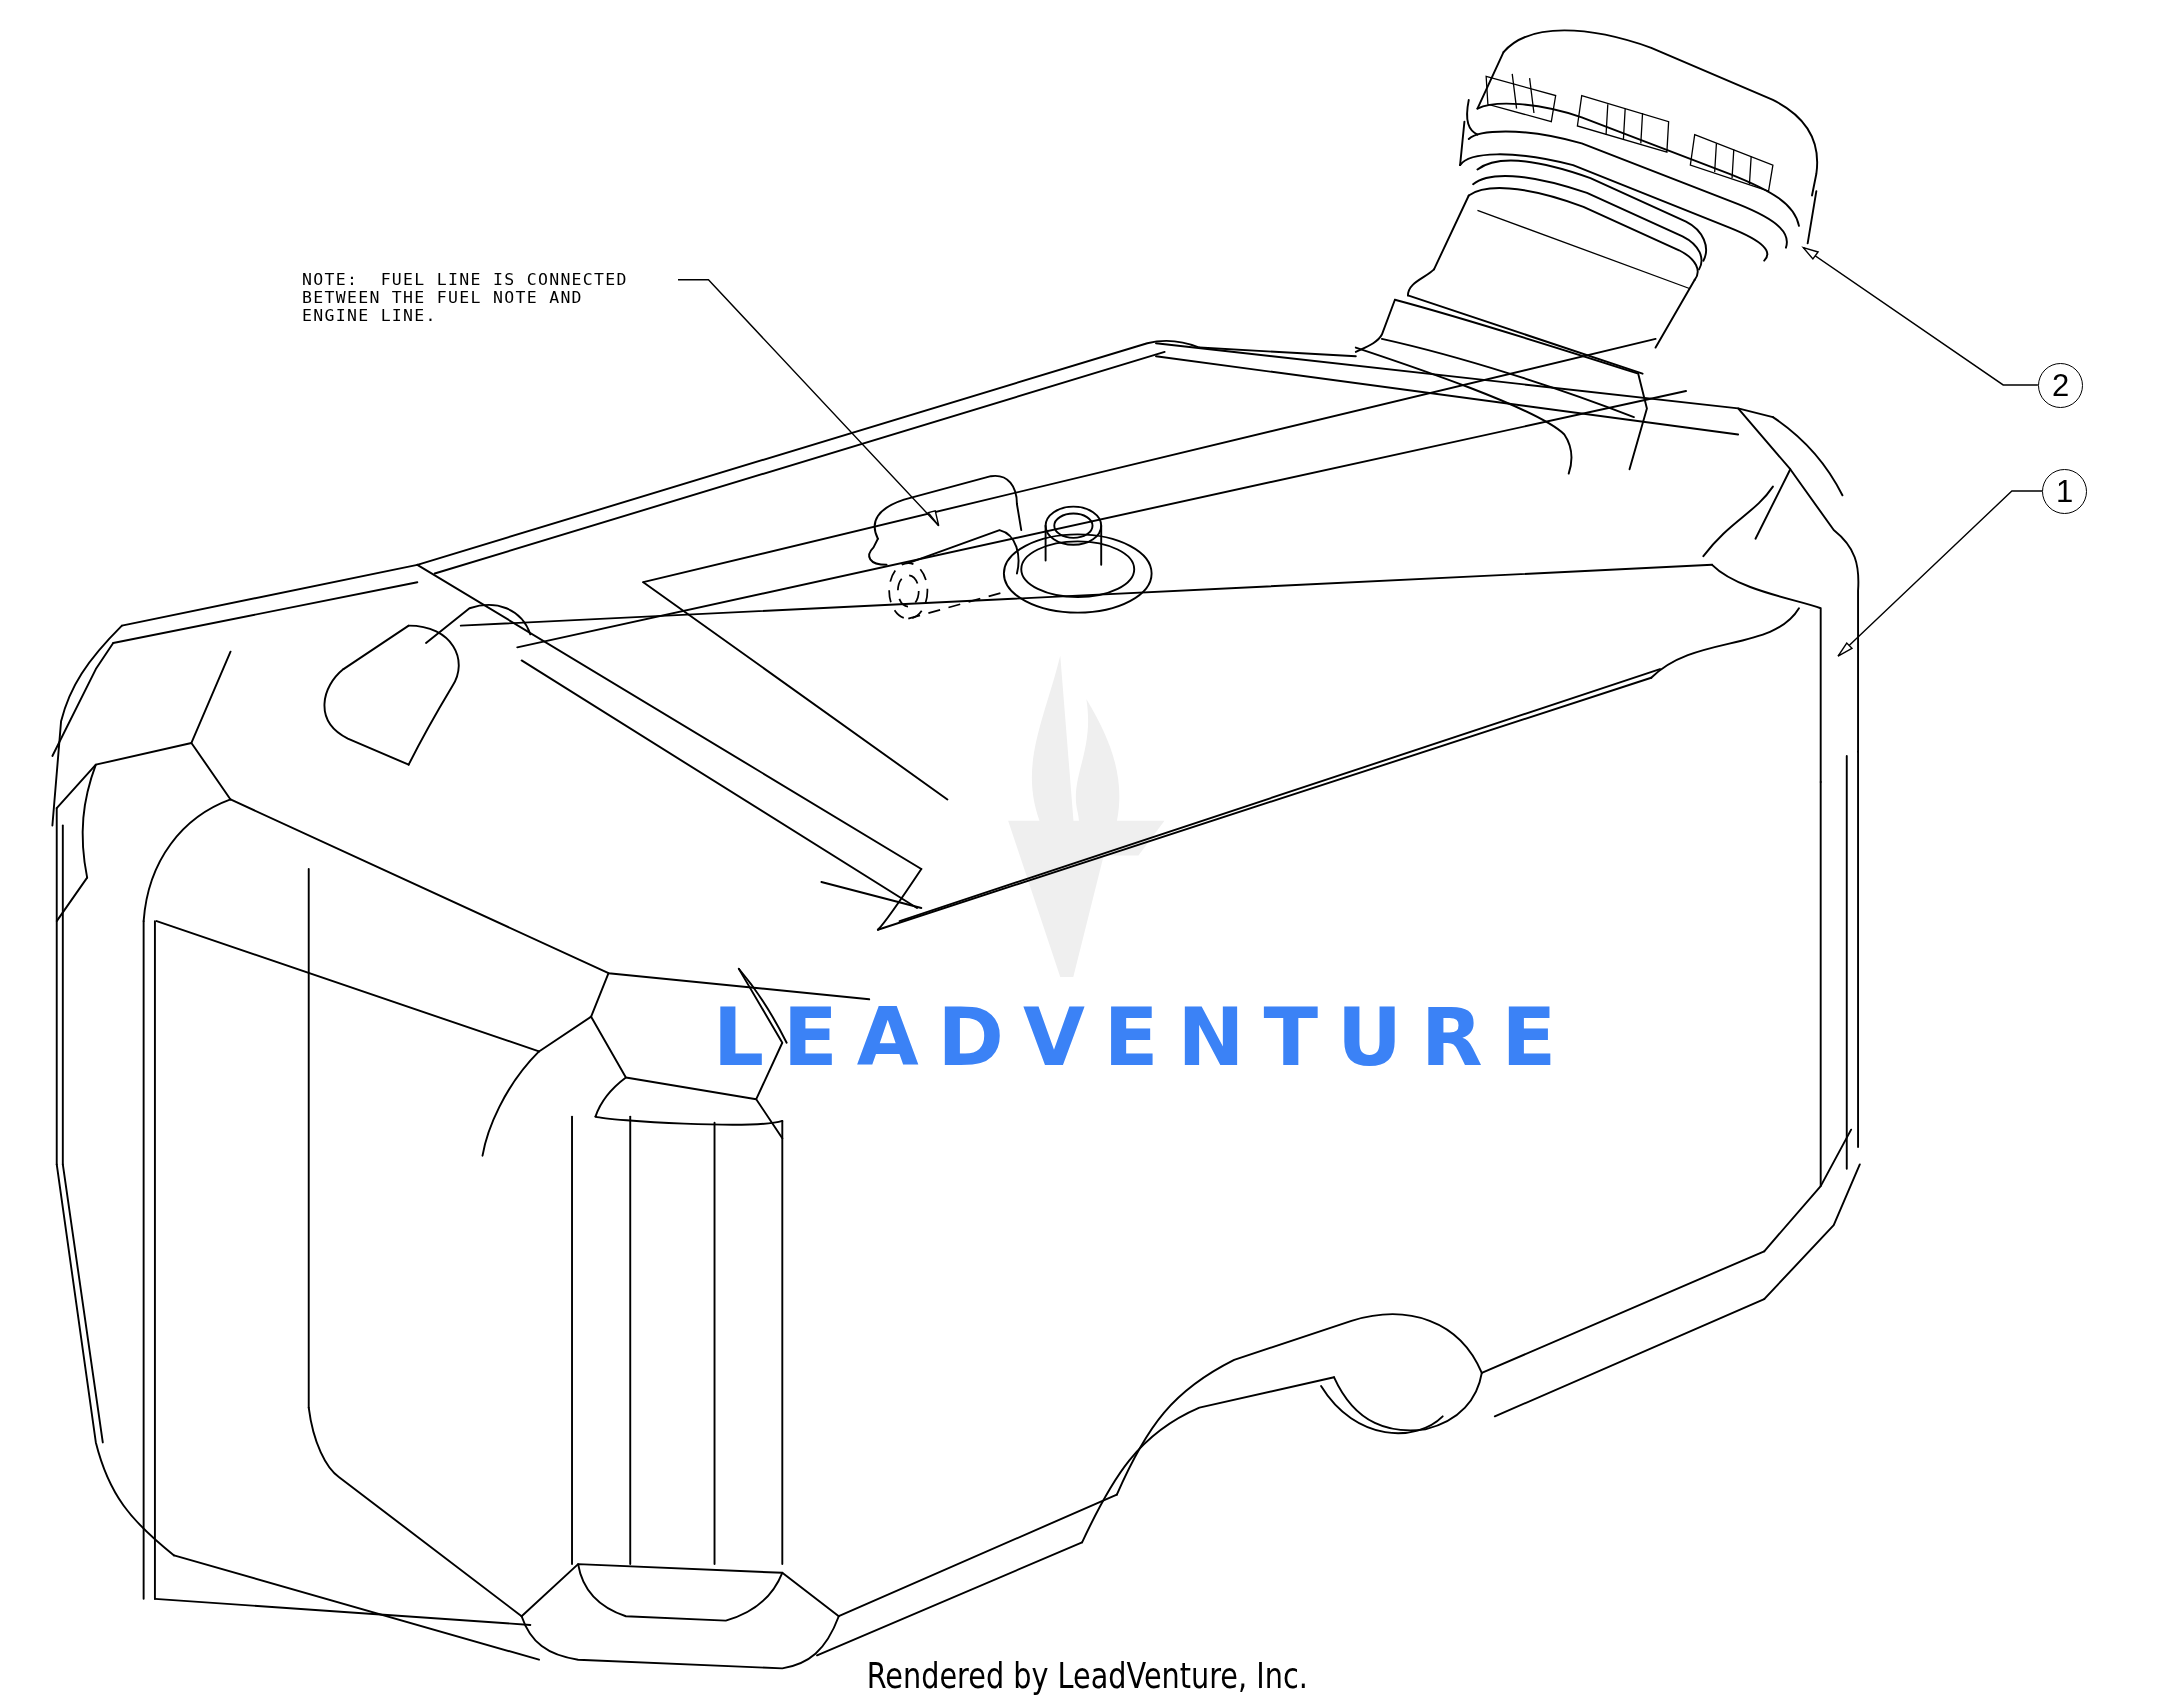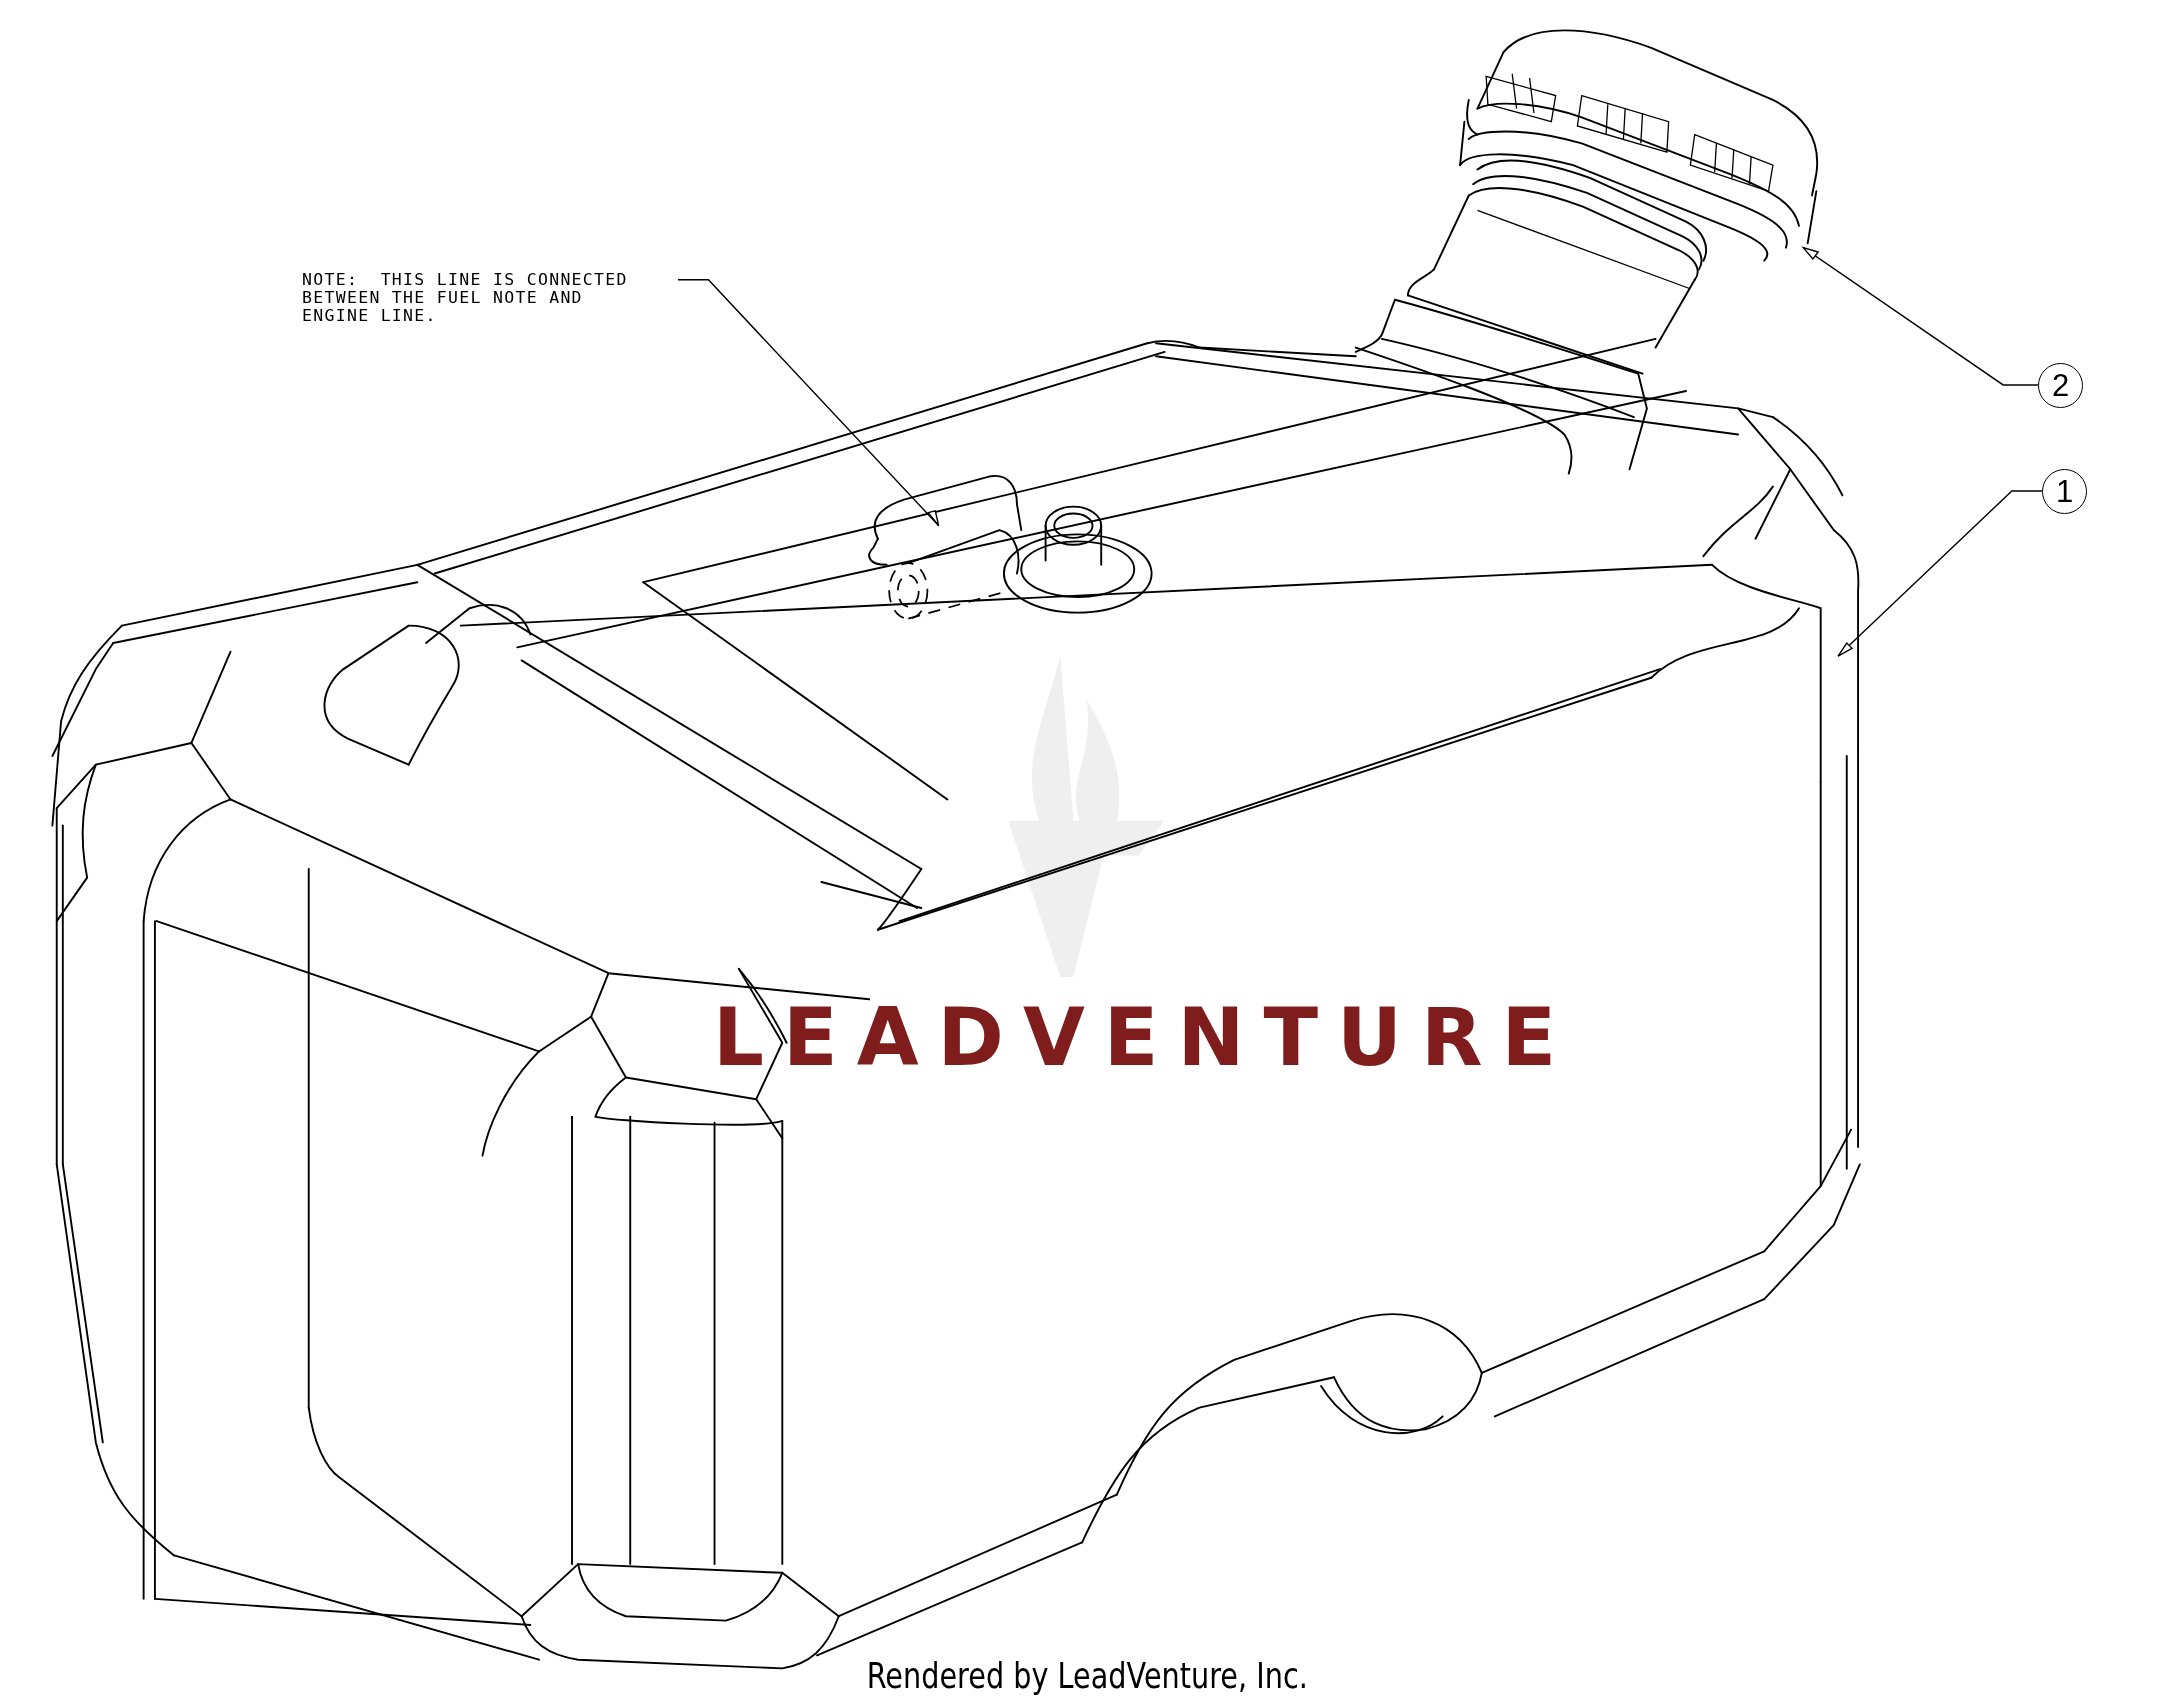--- a/index.html
+++ b/index.html
@@ -18,21 +18,21 @@
   }
   .callout {
     position: absolute; width: 43px; height: 43px; border: 1.7px solid #000; border-radius: 50%;
     display: flex; align-items: center; justify-content: center;
     font-family: "Liberation Sans", sans-serif; font-size: 31px; color: #000; background: #fff;
   }
   .callout-2 { left: 2038px; top: 363px; }
   .callout-1 { left: 2042px; top: 469px; }
   .watermark-word {
     position: absolute; left: 713px; top: 991px; font-family: "DejaVu Sans", sans-serif;
-    font-weight: bold; font-size: 80px; letter-spacing: 19px; color: #7f1d1d; z-index: 0;
+    font-weight: bold; font-size: 80px; letter-spacing: 19px; color: #3b82f6; z-index: 0;
   }
   .footer {
     position: absolute; left: 0; width: 2172px; top: 1656px; text-align: center;
     font-family: "DejaVu Sans", sans-serif; font-size: 35px; color: #000;
     transform: scaleX(0.82); transform-origin: 1093px 0;
   }
   .wm-logo { position: absolute; left: 1008px; top: 647px; z-index: 0; }
 </style>
 </head>
 <body>
@@ -187,20 +187,20 @@
       <polygon class="arrowhead" points="1080,605 1068,590 1076,588"></polygon>
 
       <path class="leader" d="M2345 443 L 2305 443 L 2075 285"></path>
       <polygon class="arrowhead" points="2075,285 2092,290 2086,298"></polygon>
 
       <path class="leader" d="M2350 565 L 2315 565 L 2115 755"></path>
       <polygon class="arrowhead" points="2115,755 2125,740 2131,746"></polygon>
     </g>
   </svg>
 
-  <div class="note"><div>NOTE:  THIS LINE IS CONNECTED</div><div>BETWEEN THE FUEL NOTE AND</div><div>ENGINE LINE.</div></div>
+  <div class="note"><div>NOTE:  FUEL LINE IS CONNECTED</div><div>BETWEEN THE FUEL NOTE AND</div><div>ENGINE LINE.</div></div>
 
   <div class="callout callout-2">2</div>
   <div class="callout callout-1">1</div>
 
   <div class="footer">Rendered by LeadVenture, Inc.</div>
 </div>
 
 
 </body></html>

